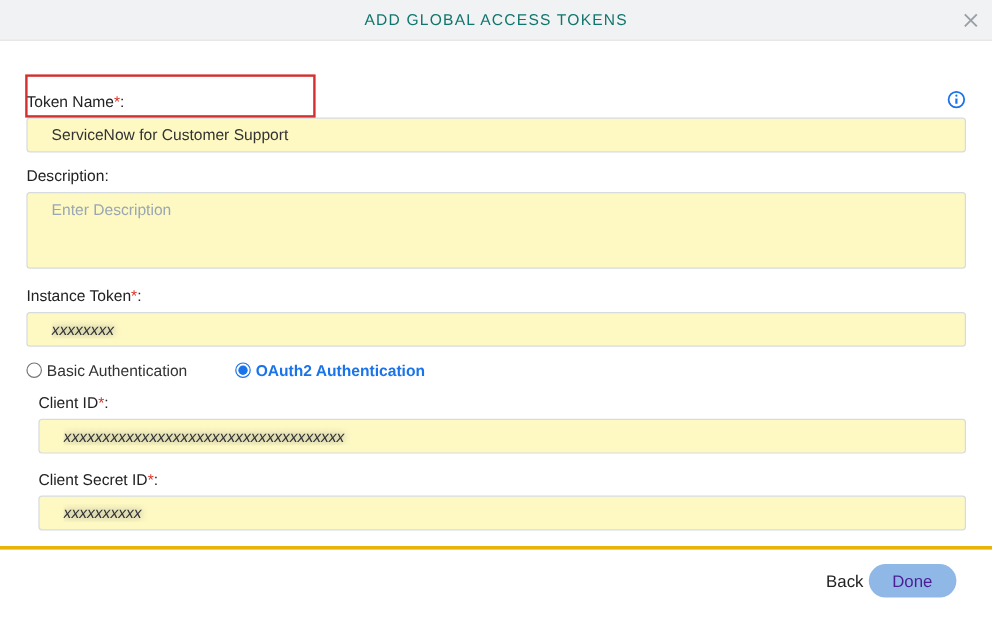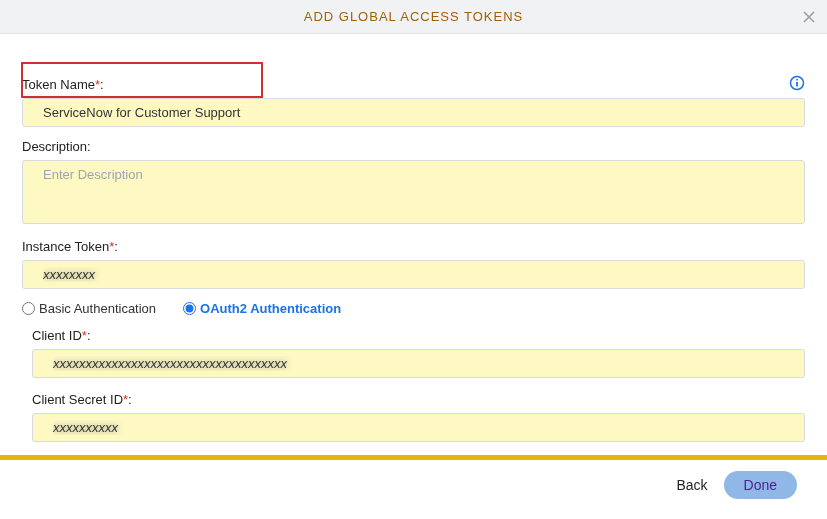--- a/index.html
+++ b/index.html
@@ -16,21 +16,21 @@
     height: 34px;
     position: relative;
     display: flex;
     align-items: center;
     justify-content: center;
     border-bottom: 1px solid #e5e5e5;
   }
   .dialog-title {
     font-size: 13px;
     letter-spacing: 1px;
-    color: #a16207;
+    color: #0f766e;
   }
   .close-icon {
     position: absolute;
     right: 10px;
     top: 50%;
     transform: translateY(-50%);
     color: #9aa0a6;
     cursor: pointer;
     width: 16px;
     height: 16px;
@@ -78,21 +78,21 @@
     border: 2px solid #d22f2f;
     left: 21px;
     top: 62px;
     width: 242px;
     height: 36px;
     pointer-events: none;
   }
   .radio-row {
     display: flex;
     align-items: center;
-    gap: 27px;
+    gap: 40px;
     margin: 10px 0 12px 0;
     font-size: 13px;
   }
   .radio-item {
     display: flex;
     align-items: center;
     gap: 4px;
     cursor: pointer;
   }
   .radio-item input { margin: 0; }
@@ -100,27 +100,27 @@
   .radio-item input[type=radio] { accent-color: #1a73e8; }
   .sub-section { padding-left: 10px; }
   .sub-section .field-row { margin-bottom: 14px; }
   .blur-text {
     color: transparent;
     text-shadow: 0 0 6px rgba(120,125,132,0.9);
     user-select: none;
     font-style: italic;
   }
   .footer {
-    border-top: 5px solid #eab308;
+    border-top: 3px solid #eab308;
     height: 54px;
     display: flex;
     align-items: center;
     justify-content: flex-end;
     padding: 0 30px;
-    gap: 12px;
+    gap: 0;
   }
   .btn-back {
     background: none;
     border: none;
     font-size: 14px;
     color: #222;
     cursor: pointer;
     padding: 6px 4px;
   }
   .btn-done {

